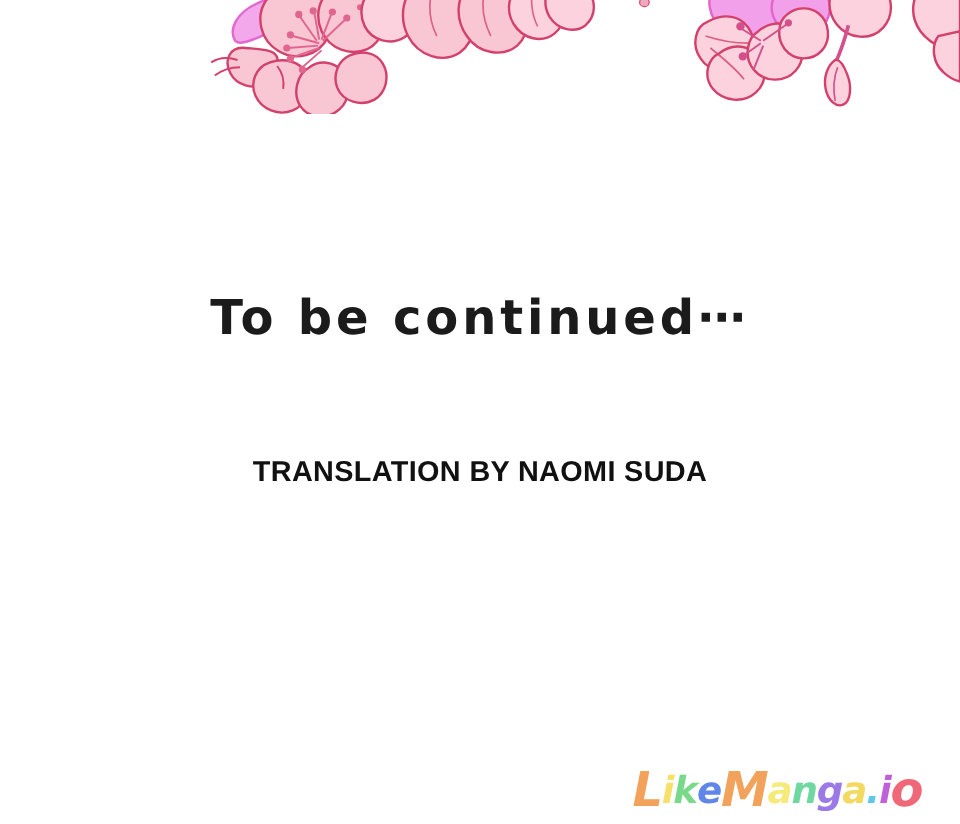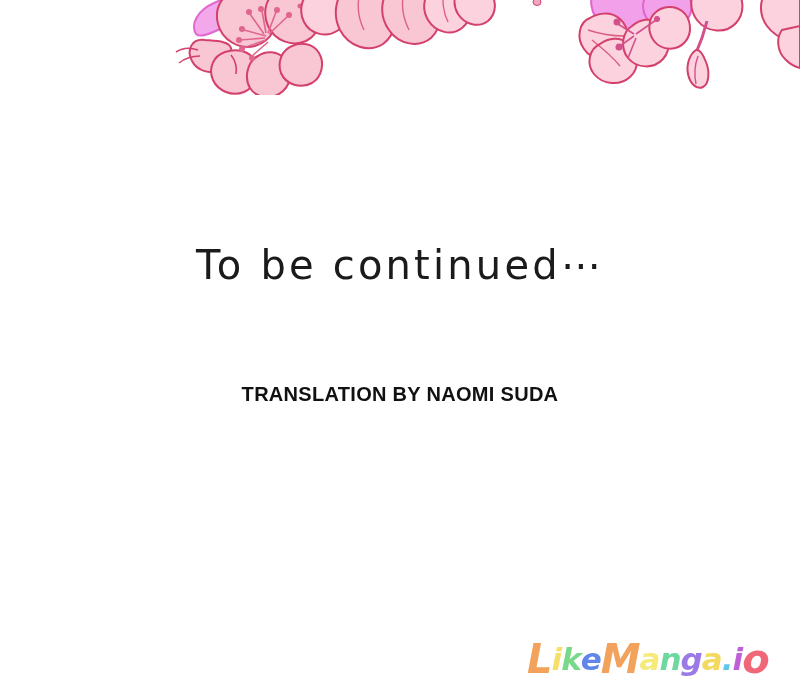--- a/index.html
+++ b/index.html
@@ -31,36 +31,36 @@
 
   
   #to-be-continued {
     position: absolute;
     left: 0;
     top: 241px;
     width: 800px;
     text-align: center;
     font-family: "DejaVu Sans", sans-serif;
     font-size: 40px;
-    font-weight: 400;
+    font-weight: 700;
     letter-spacing: 3.2px;
     color: #1b1b1b;
     line-height: 48px;
     white-space: pre;
   }
 
   
   #translation-credit {
     position: absolute;
     left: 0;
     top: 376px;
     width: 800px;
     text-align: center;
     font-family: "Liberation Sans", sans-serif;
-    font-size: 20px;
+    font-size: 24px;
     font-weight: 600;
     letter-spacing: 0.3px;
     color: #111111;
     line-height: 36px;
     white-space: pre;
   }
 
   
   #watermark {
     position: absolute;

